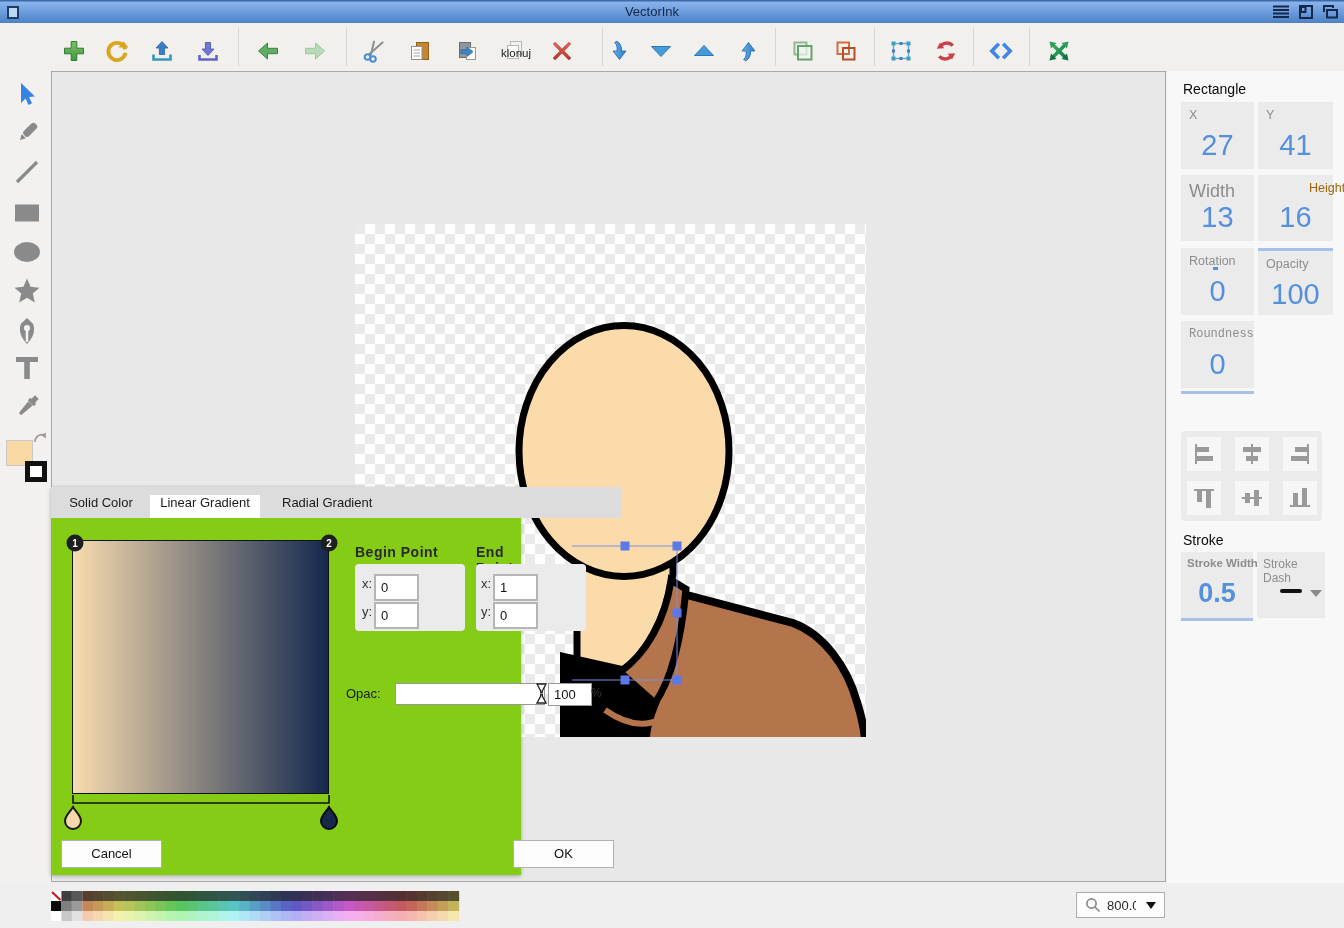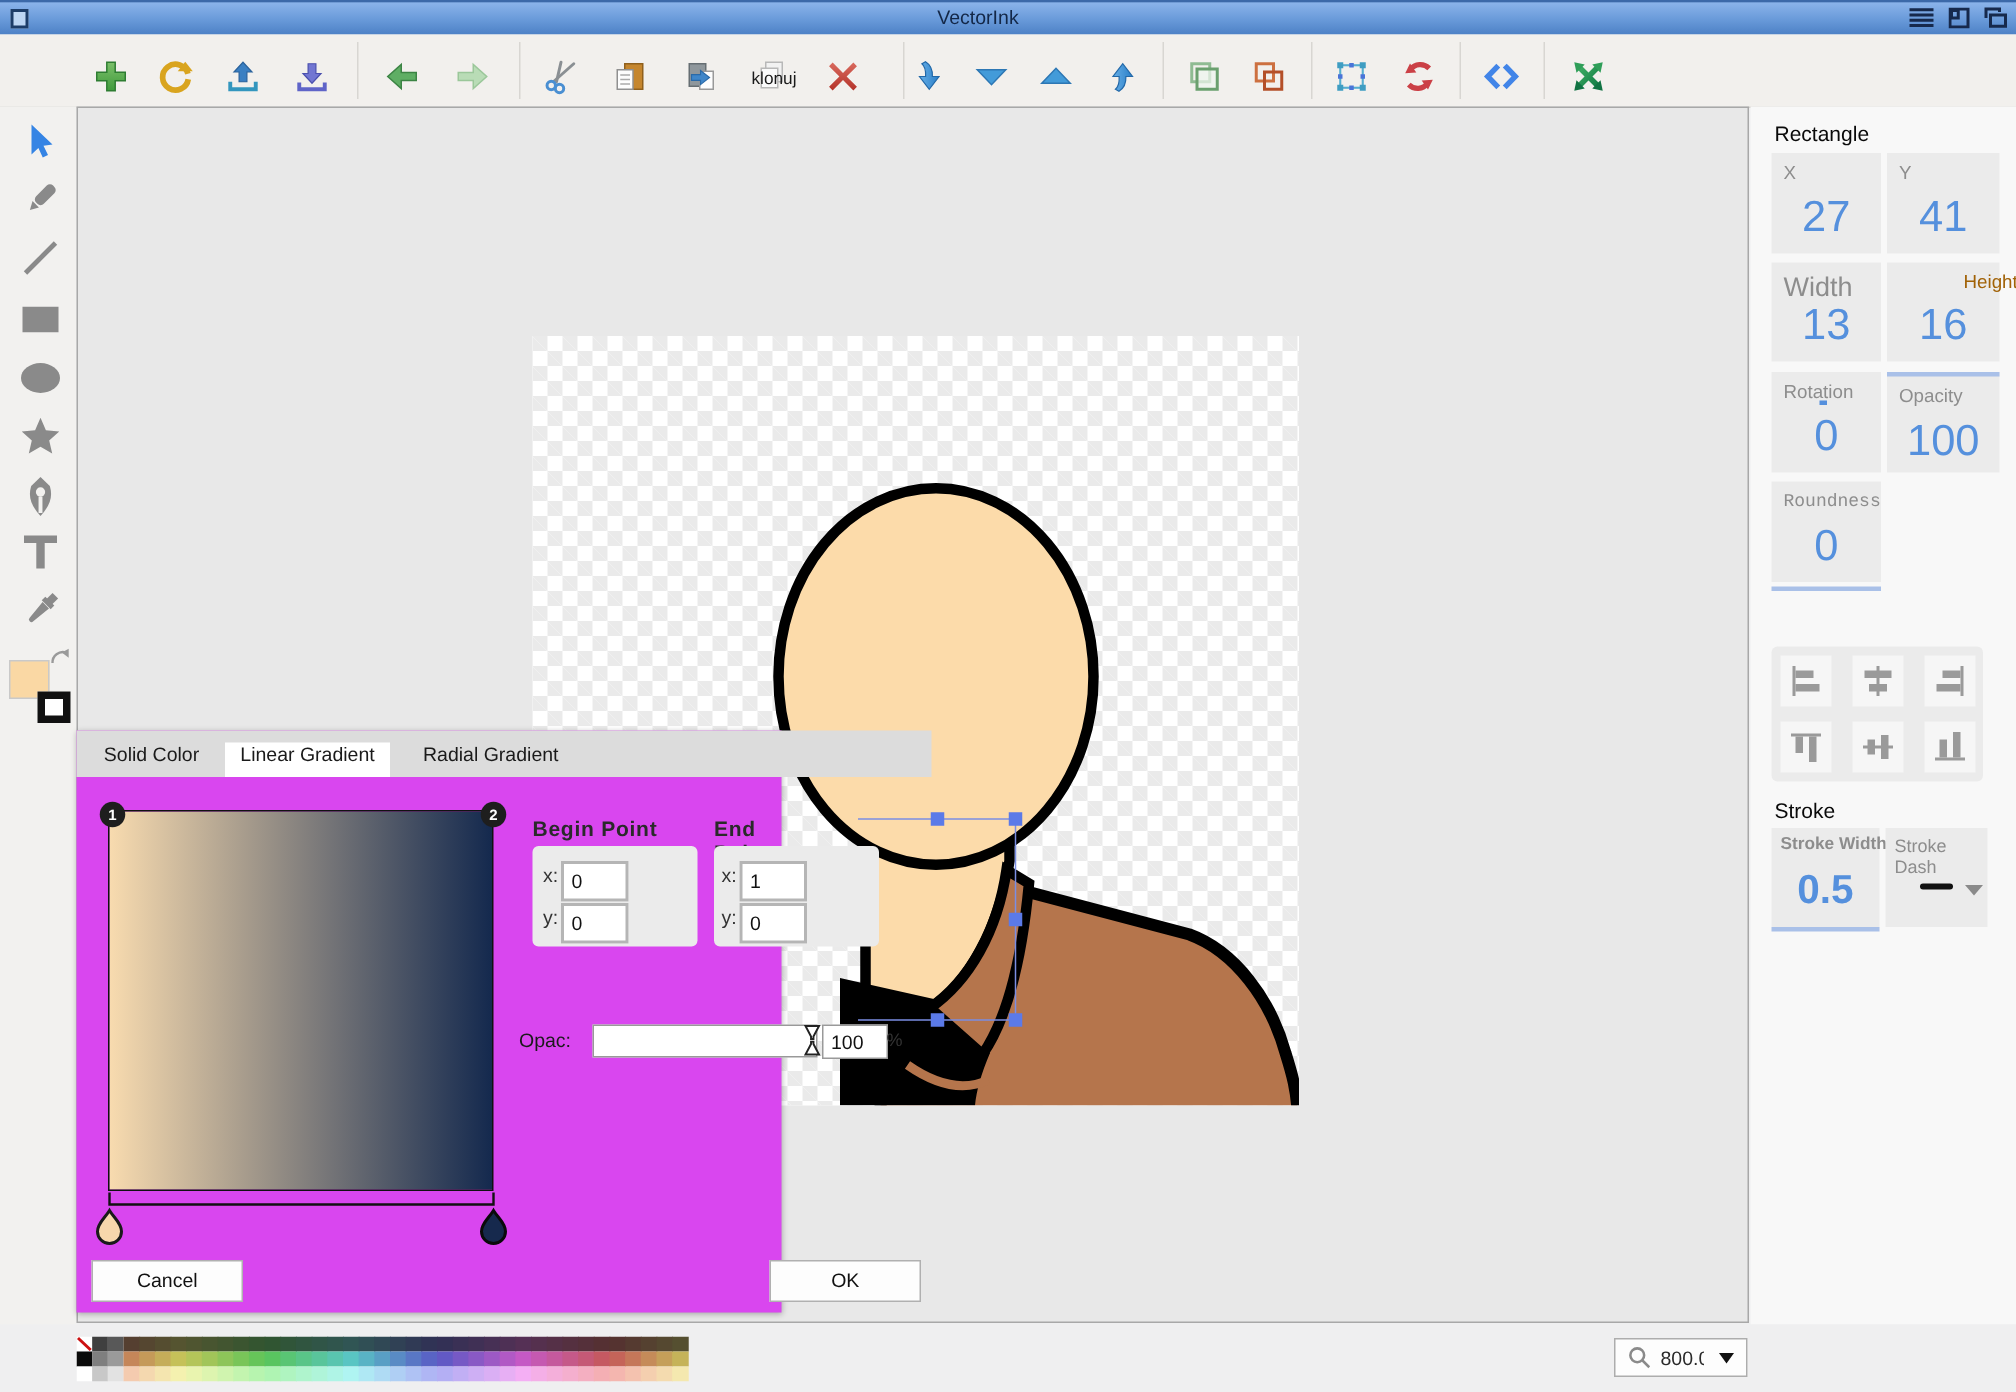--- a/index.html
+++ b/index.html
@@ -465,21 +465,21 @@
     <rect x="397.10" y="10" width="11.05" height="10" fill="#c5b359"></rect>
     <rect x="397.10" y="20" width="11.05" height="10" fill="#f4e8af"></rect>
   </svg>
 <div class="abs" style="left:1076px;top:892px;width:89px;height:26px;background:#fdfdfd;border:1px solid #adadad;box-sizing:border-box;"></div>
 <svg class="abs" style="left:1085px;top:897px" width="16" height="16" viewBox="0 0 16 16">
 <circle cx="6.5" cy="6.5" r="4.6" fill="none" stroke="#8a8a8a" stroke-width="1.7"></circle>
 <line x1="10" y1="10" x2="14.5" y2="14.5" stroke="#8a8a8a" stroke-width="1.7"></line>
   </svg>
 <div class="abs" style="left:1107px;top:898px;width:29px;overflow:hidden;font-size:13px;color:#2a2a2a;white-space:nowrap;">800.0</div>
 <div class="abs" style="left:1146px;top:902px;width:0;height:0;border-left:5.5px solid transparent;border-right:5.5px solid transparent;border-top:7px solid #111;"></div>
-<div class="abs" style="left:51px;top:487px;width:470px;height:388px;background:#d946ef;box-shadow:0 1px 4px rgba(0,0,0,0.3);">
+<div class="abs" style="left:51px;top:487px;width:470px;height:388px;background:#84cc16;box-shadow:0 1px 4px rgba(0,0,0,0.3);">
 <div style="position:absolute;left:0;top:0;width:570px;height:31px;background:#dcdcdc;"></div>
 <div style="position:absolute;left:99px;top:8px;width:110px;height:23px;background:#fff;"></div>
 <div style="position:absolute;left:5px;top:8px;width:90px;text-align:center;font-size:13px;color:#1a1a1a;">Solid Color</div>
 <div style="position:absolute;left:99px;top:8px;width:110px;text-align:center;font-size:13px;color:#1a1a1a;">Linear Gradient</div>
 <div style="position:absolute;left:231px;top:8px;width:108px;font-size:13px;color:#1a1a1a;">Radial Gradient</div>
 <div style="position:absolute;left:21px;top:53px;width:255px;height:252px;border:1.5px solid #111;
  background:linear-gradient(to right,#f8dbaf,#14294e);"></div>
 
 <svg style="position:absolute;left:14px;top:46px" width="280" height="20" viewBox="0 0 280 20">
 <circle cx="10" cy="10" r="8.5" fill="#1e1e1e"></circle>

